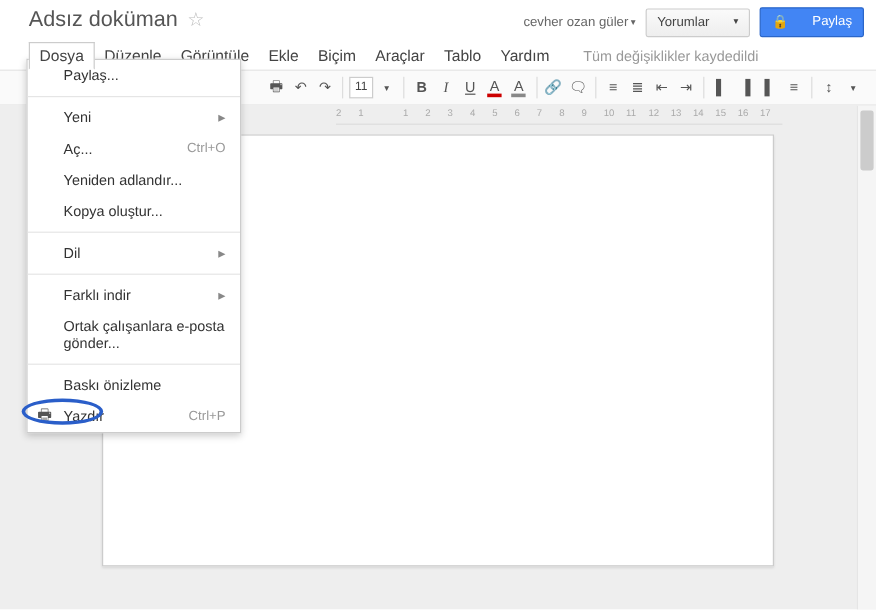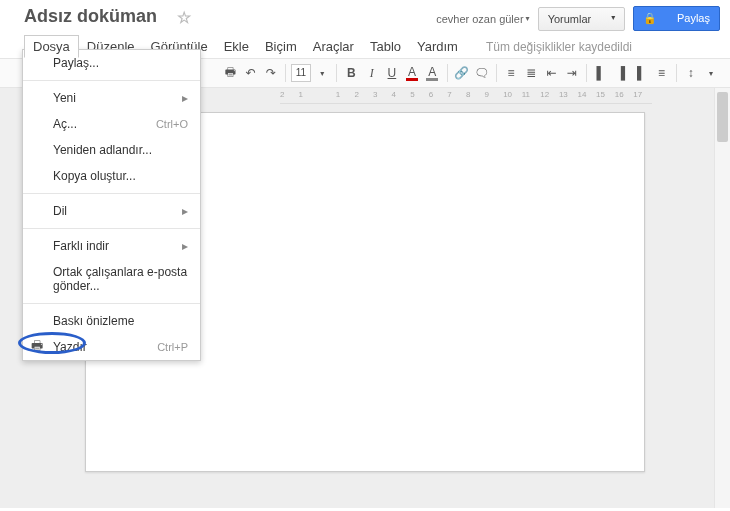--- a/index.html
+++ b/index.html
@@ -1,18 +1,18 @@
 <!DOCTYPE html>
 <html><head>
 <meta charset="utf-8">
 <style>
   * { box-sizing: border-box; margin: 0; padding: 0; }
   body { font-family: Arial, sans-serif; font-size: 13px; color: #444; background: #fff; width: 730px; height: 511px; overflow: hidden; position: relative; }
   .header { display: flex; align-items: flex-start; justify-content: space-between; padding: 6px 10px 0 24px; }
-  .doc-title-row { display: flex; align-items: flex-end; gap: 20px; font-weight: bold; }
+  .doc-title-row { display: flex; align-items: flex-end; gap: 8px; }
   .doc-title { font-size: 18px; color: #555; }
   .star { color: #bbb; font-size: 16px; }
   .header-right { display: flex; align-items: center; gap: 8px; }
   .user { font-size: 11px; color: #666; display:flex; align-items:center; gap:2px;}
   .btn { font-size: 11px; padding: 5px 9px; border: 1px solid #ccc; background: linear-gradient(#fafafa,#eee); border-radius: 2px; cursor: pointer; display:flex; gap:20px;}
   .btn.share { background: #4285f4; color: #fff; border-color: #2a66c9;}
   .menubar { display: flex; align-items: center; gap: 0; padding: 4px 0 0 24px; font-size: 13px; color: #444;}
   .menu-item { padding: 3px 8px; cursor: pointer; }
   .menu-item.active { border: 1px solid #ccc; border-bottom: 1px solid #fff; background:#fff; position:relative; z-index:20;}
   .status { margin-left: 20px; color: #999; font-size: 12px; }

